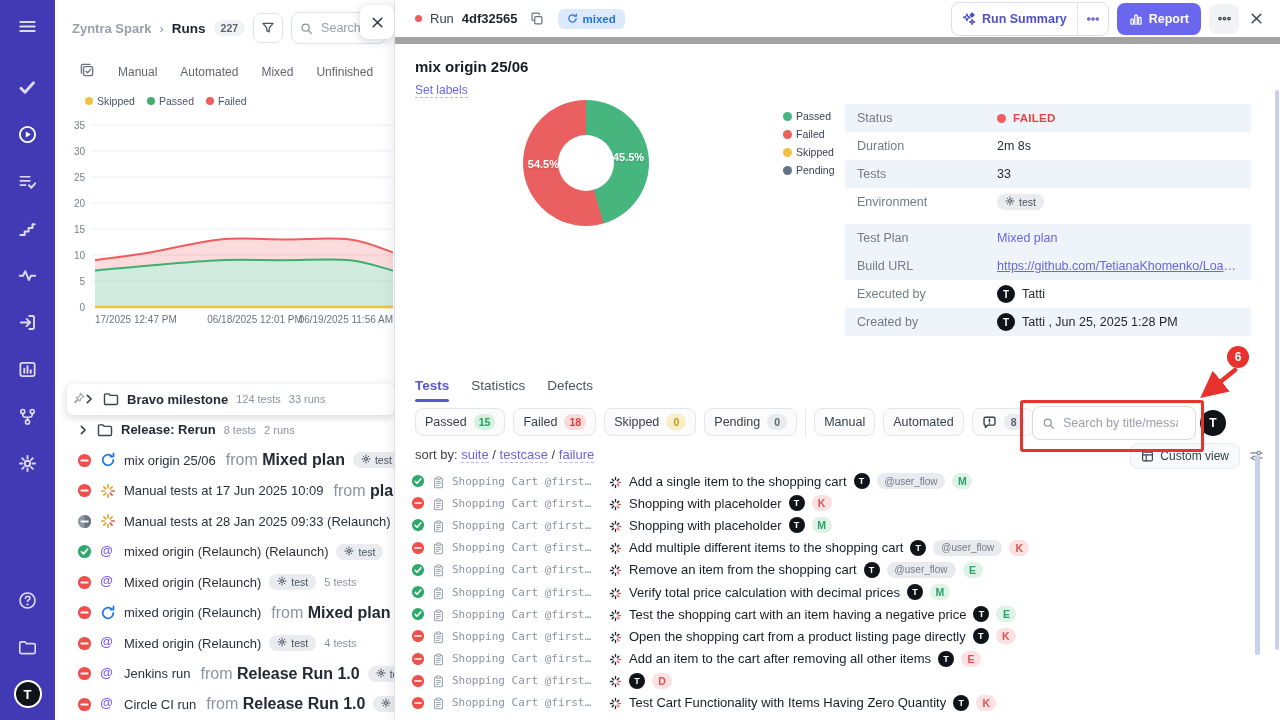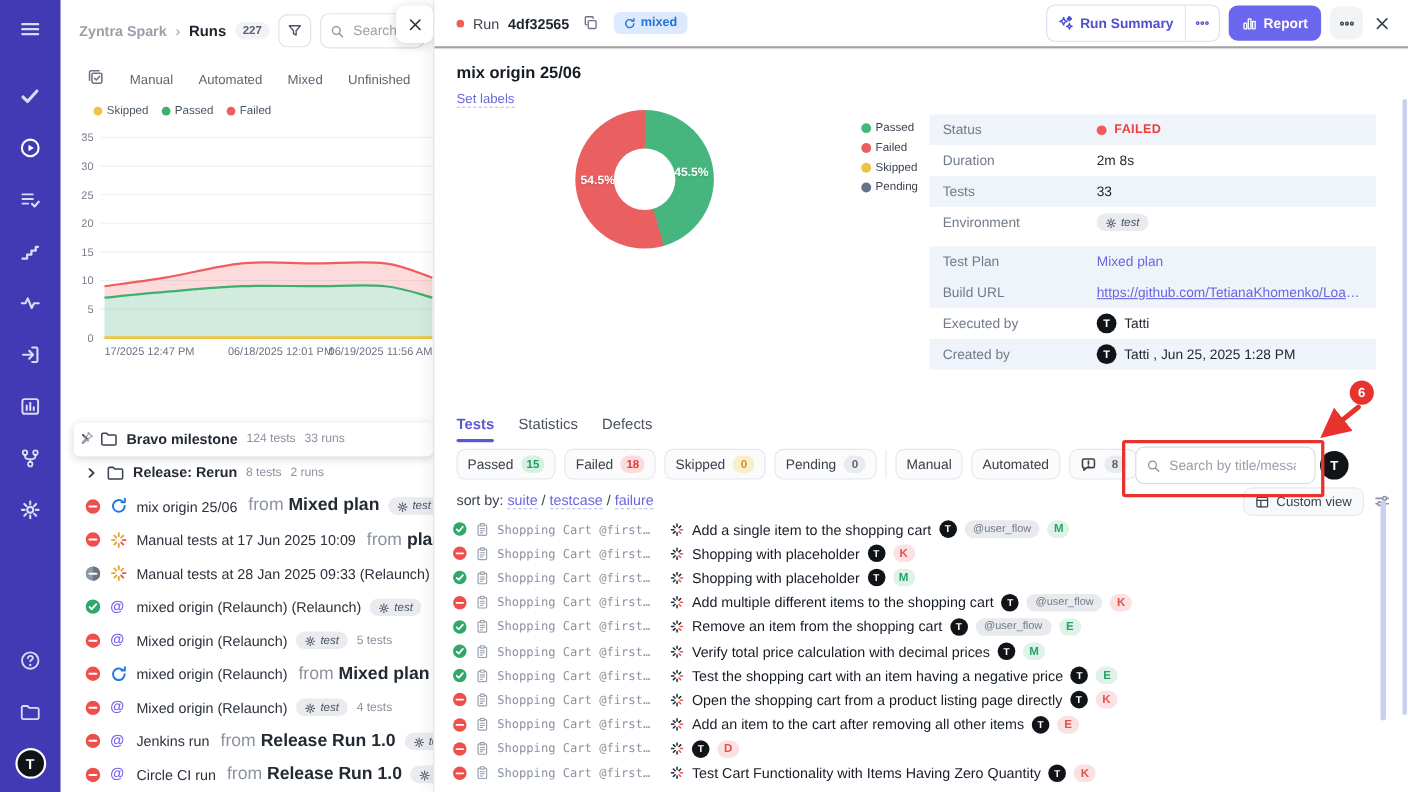--- a/index.html
+++ b/index.html
@@ -38,30 +38,30 @@
   .legend-item{display:flex;align-items:center;gap:4px;}
   
   .runs-list{position:absolute;left:0;right:0;top:384px;}
   .run-row{height:30.5px;display:flex;align-items:center;gap:8px;padding-left:22px;white-space:nowrap;overflow:hidden;position:relative;}
   .run-row .st{width:15px;height:15px;}
   .run-row .ty{width:16px;height:16px;display:flex;align-items:center;justify-content:center;}
   .run-name{font-size:13px;color:#2a313c;}
   .folder-name{font-size:13px;font-weight:600;color:#232a34;}
   .run-from{font-size:16px;color:#8b93a0;margin-left:2px;}
   .run-from b{color:#232a34;font-weight:700;}
-  .env-chip{display:inline-flex;align-items:flex-end;gap:4px;background:#e9ebef;border-radius:10px;padding:2px 8px;font-size:10.5px;color:#4b5563;font-style:italic;}
+  .env-chip{display:inline-flex;align-items:flex-start;gap:4px;background:#e9ebef;border-radius:10px;padding:2px 8px;font-size:10.5px;color:#4b5563;}
   .env-chip .ic{width:10px;height:10px;}
   .run-meta{font-size:11px;color:#8b93a0;}
-  .row-card{background:#fff;margin-left:12px;border-radius:6px;box-shadow:0 2px 8px rgba(16,24,40,.18);padding-left:4px;}
+  .row-card{background:#fff;margin-left:12px;border-radius:6px;box-shadow:0 2px 8px rgba(16,24,40,.18);padding-left:16px;}
   .pin{position:absolute;left:6px;top:8px;color:#9aa1ab;width:12px;height:12px;}
   .chev{color:#39404a;font-weight:700;width:12px;height:12px;}
   .chev svg{stroke-width:2.2;}
   
   .main{position:absolute;left:395px;top:0;width:885px;height:720px;background:#fff;box-shadow:-5px 0 12px rgba(15,23,42,.06);}
-  .m-head{height:44px;border-bottom:2px solid #a3a3a3;display:flex;align-items:center;gap:8px;padding:0 14px 0 20px;box-sizing:border-box;}
+  .m-head{height:44px;border-bottom:7px solid #a3a3a3;display:flex;align-items:center;gap:8px;padding:0 14px 0 20px;box-sizing:border-box;}
   .red-dot{width:7px;height:7px;border-radius:50%;background:#ef5d5d;flex:none;}
   .run-label{font-size:13px;color:#3c4450;}
   .run-id{font-size:13px;font-weight:700;color:#1d242e;}
   .copy-btn{background:none;border:none;color:#6b7280;padding:0;margin-left:4px;display:flex;}
   .copy-btn .ic{width:14px;height:14px;}
   .mixed-badge{display:inline-flex;align-items:center;gap:5px;background:#ddeafd;color:#2472d8;font-size:11.5px;font-weight:600;border-radius:6px;padding:4px 9px;margin-left:6px;}
   .mixed-badge .ic{width:11px;height:11px;}
   .spacer{flex:1;}
   .rs-group{display:flex;align-items:center;height:32px;border:1px solid #dcdcf0;border-radius:8px;overflow:hidden;background:#fff;}
   .rs-main{display:flex;align-items:center;gap:6px;padding:0 10px;color:#4d50cc;font-size:12.5px;font-weight:600;background:none;border:none;height:100%;}

